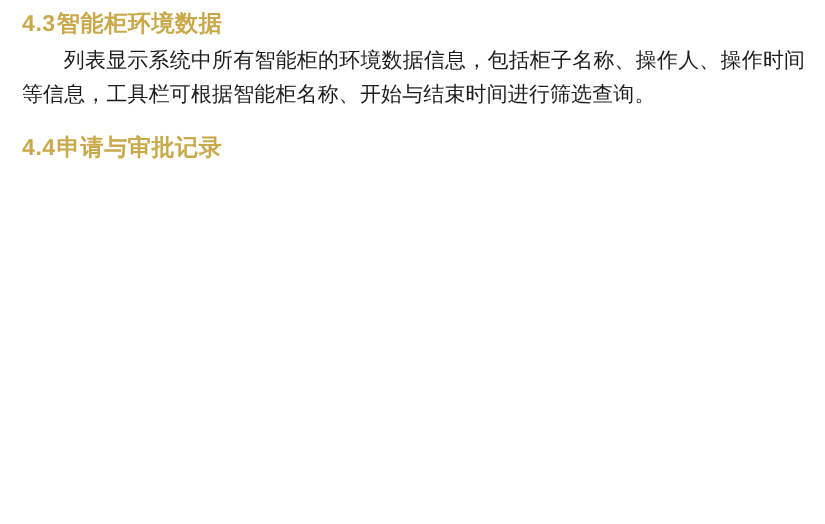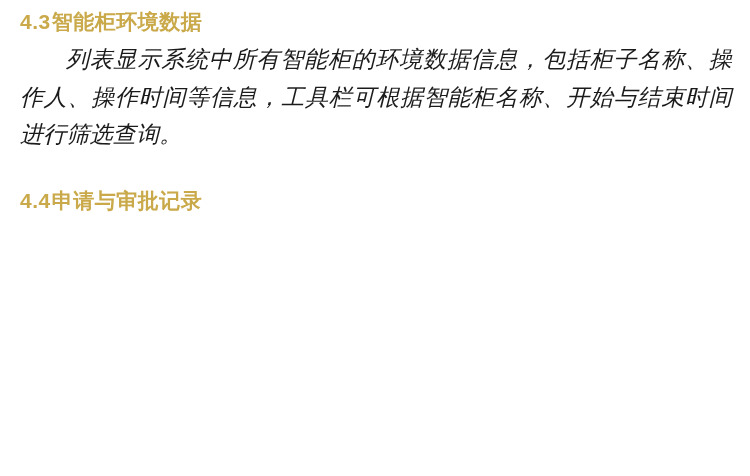--- a/index.html
+++ b/index.html
@@ -30,34 +30,33 @@
     letter-spacing: 0.5px;
     line-height: 1.3;
     margin: 0 0 6px 0;
     padding: 0;
   }
   .section-heading .num {
     margin-right: 1px;
   }
   .body-text {
     color: #1b1b1b;
-    font-size: 23px;
+    font-size: 19px;
     line-height: 1.62;
     text-align: justify;
     text-justify: inter-ideograph;
     text-indent: 2em;
     margin: 0;
     letter-spacing: 0.2px;
-    font-style: italic;
   }
   .gap-between {
     height: 18px;
   }
   .sec2-heading {
-    margin-top: 16px;
+    margin-top: 0;
   }
 </style>
 </head>
 <body>
 
 <div class="page">
 
   <div class="section">
     <h2 class="section-heading"><span class="num">4.3</span><span>智能柜环境数据</span></h2>
     <p class="body-text">列表显示系统中所有智能柜的环境数据信息，包括柜子名称、操作人、操作时间等信息，工具栏可根据智能柜名称、开始与结束时间进行筛选查询。</p>

